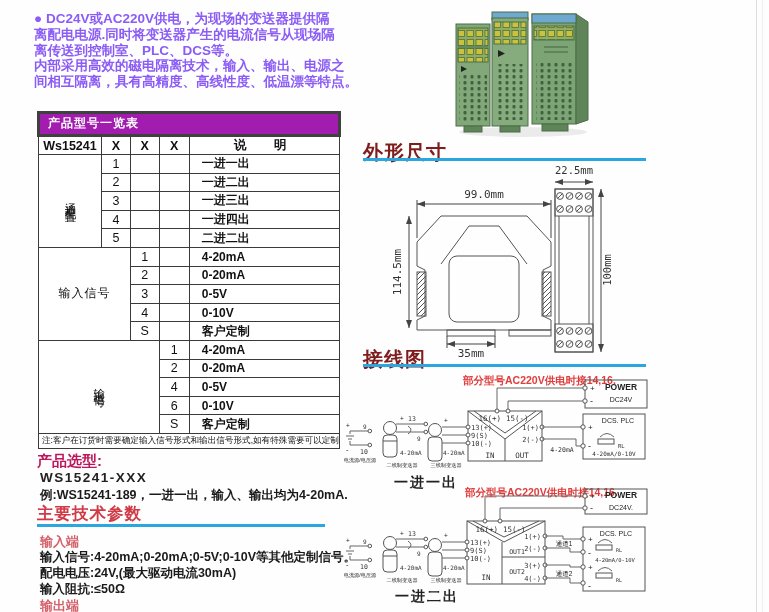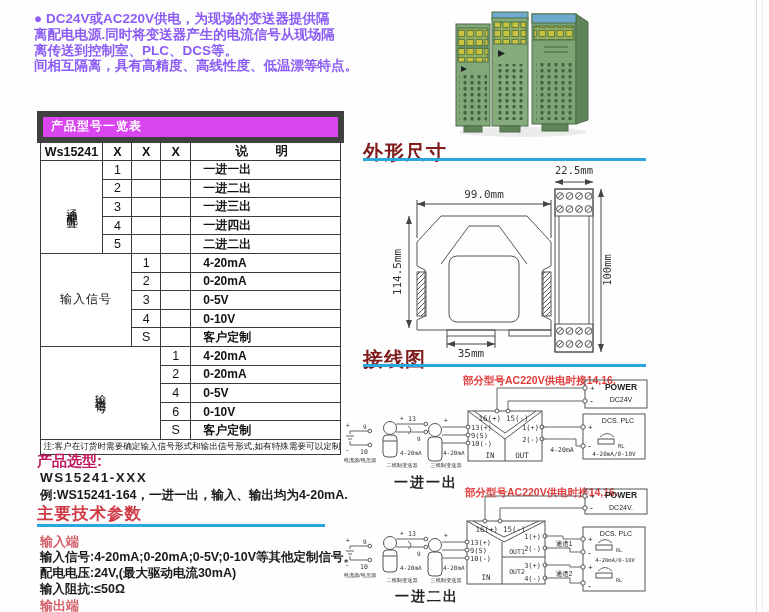--- a/index.html
+++ b/index.html
@@ -5,22 +5,22 @@
   html,body{margin:0;padding:0;background:#fff;}
   #page{position:relative;width:769px;height:612px;background:#fefefe;overflow:hidden;
         font-family:"Liberation Sans",sans-serif;color:#111;}
   .abs{position:absolute;}
   
   .intro{left:34px;top:11px;width:345px;font-weight:bold;font-size:13.5px;line-height:15.8px;color:#8b5cf6;}
   .intro div{white-space:nowrap;}
   
   table.mt{position:absolute;left:37px;top:111px;border-collapse:collapse;table-layout:fixed;background:#fff;}
   .mt td{border:1px solid #3a3a3a;padding:0;font-size:12px;color:#111;text-align:center;vertical-align:middle;overflow:hidden;}
-  .mt tr.titlebar td{background:#d946ef;color:#fff;text-align:left;padding:1px 0 2px 8px;
-      font-size:12px;font-weight:bold;letter-spacing:1px;height:13px;border:6px solid #404040;}
+  .mt tr.titlebar td{background:#a21caf;color:#fff;text-align:left;padding:1px 0 2px 8px;
+      font-size:12px;font-weight:bold;letter-spacing:1px;height:13px;border:3px solid #404040;}
   .mt tr.hdr td{height:16px;font-weight:bold;font-size:12.5px;}
   .mt td.model{font-size:10.5px;font-weight:normal;letter-spacing:0;}
   .mt td.deschdr{letter-spacing:12px;padding-left:4px;text-align:center;font-size:12px;}
   .mt tr.r td{height:17.6px;}
   .mt td.d{text-align:left;padding-left:12px;font-weight:bold;font-size:12px;}
   .mt td.c{font-size:12.5px;}
   .mt td.vcell span{writing-mode:vertical-rl;text-orientation:upright;font-size:11.5px;letter-spacing:3px;display:inline-block;}
   .mt td.hlabel{font-size:12px;letter-spacing:1px;}
   .mt tr.noterow td{height:14px;font-size:8.6px;text-align:center;padding-left:3px;letter-spacing:0;white-space:nowrap;}
   
@@ -45,20 +45,21 @@
 </style>
 </head>
 <body>
 
 <div id="page">
 
   <div class="abs intro">
     <div>● DC24V或AC220V供电，为现场的变送器提供隔</div>
     <div>离配电电源.同时将变送器产生的电流信号从现场隔</div>
     <div>离传送到控制室、PLC、DCS等。</div>
+    <div>内部采用高效的磁电隔离技术，输入、输出、电源之</div>
     <div>间相互隔离，具有高精度、高线性度、低温漂等特点。</div>
   </div>
 
   <table class="mt">
     <colgroup>
         <col style="width:48px">
         <col style="width:25px">
         <col style="width:25px">
         <col style="width:26px">
         <col style="width:130px">
@@ -153,21 +154,21 @@
           <td class="d">客户定制</td>
         </tr>
     <tr class="noterow">
           <td colspan="5">注:客户在订货时需要确定输入信号形式和输出信号形式,如有特殊需要可以定制</td>
         </tr>
   </tbody>
     </table>
 
   <div class="abs selhead" style="left:37px;top:452px">产品选型:</div>
   <div class="abs modelcode" style="left:40px;top:470px">WS15241-XXX</div>
-  <div class="abs bodyline" style="left:40px;top:487px">例:WS15241-164，一进一出，输入、输出均为4-20mA.</div>
+  <div class="abs bodyline" style="left:40px;top:487px">例:WS15241-189，一进一出，输入、输出均为4-20mA.</div>
 
   <div class="abs techhead" style="left:37px;top:503px">主要技术参数</div>
   <div class="abs blueline" style="left:37px;top:524px;width:288px"></div>
   <div class="abs subhead" style="left:40px;top:533px">输入端</div>
   <div class="abs bodyline" style="left:40px;top:549px">输入信号:4-20mA;0-20mA;0-5V;0-10V等其他定制信号。</div>
   <div class="abs bodyline" style="left:40px;top:565px">配电电压:24V,(最大驱动电流30mA)</div>
   <div class="abs bodyline" style="left:40px;top:581px">输入阻抗:≤50Ω</div>
   <div class="abs subhead" style="left:40px;top:597px">输出端</div>
 
   <svg class="abs" style="left:448px;top:2px" width="170" height="142" viewBox="0 0 170 142">

